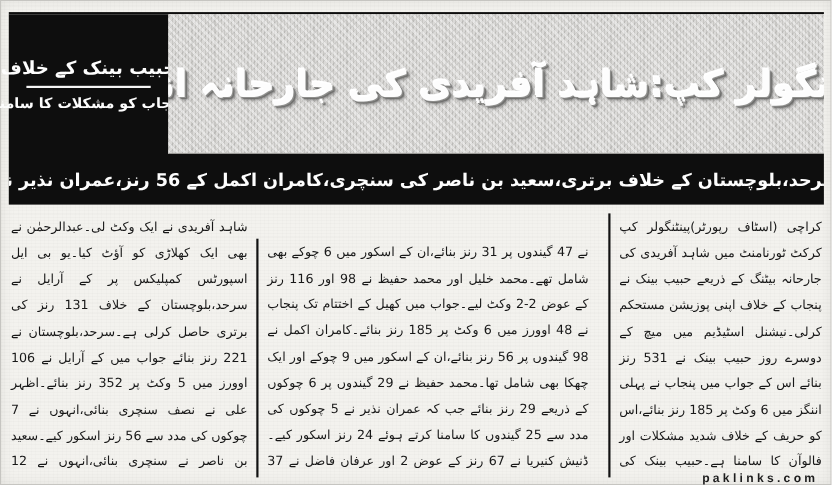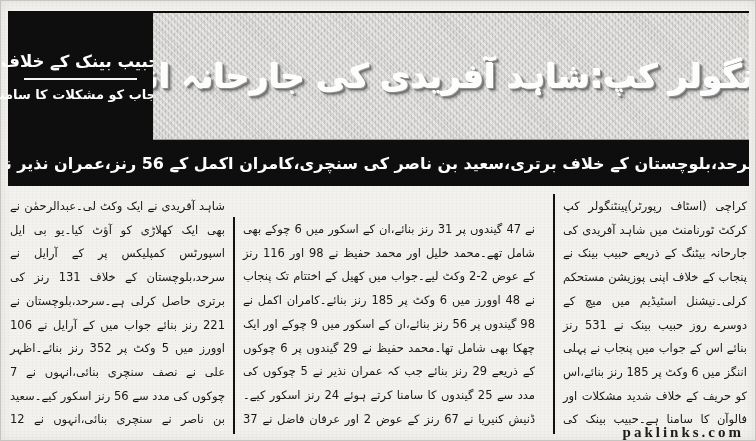--- a/index.html
+++ b/index.html
@@ -82,24 +82,24 @@
   }
   .col p { margin: 0; font-size: 11.5px; line-height: 23.7px; }
   .col-right { flex: 0 0 196px; padding: 1px 2px 0 8px; border-left: 2px solid #121212; }
   .col-mid   { flex: 0 0 320px; padding: 1px 18px 0 8px; border-left: 2px solid #121212; margin-top: 23px; }
   .col-left  { flex: 1;         padding: 1px 8px 0 2px; }
   .dateline  { font-weight: normal; }
 
   
   .watermark {
     position: absolute; right: 12px; bottom: 0px;
-    font-size: 15px; font-weight: bold;
+    font-size: 11px; font-weight: bold;
     letter-spacing: 3px;
     color: #1d1d1d;
-    font-family: Liberation Serif, serif;
+    font-family: Liberation Sans, sans-serif;
   }
 </style>
 </head>
 <body>
 
 <div class="page">
 
   <div class="masthead">
     <div class="side-box">
       <div class="side-line1">حبیب بینک کے خلاف</div>

